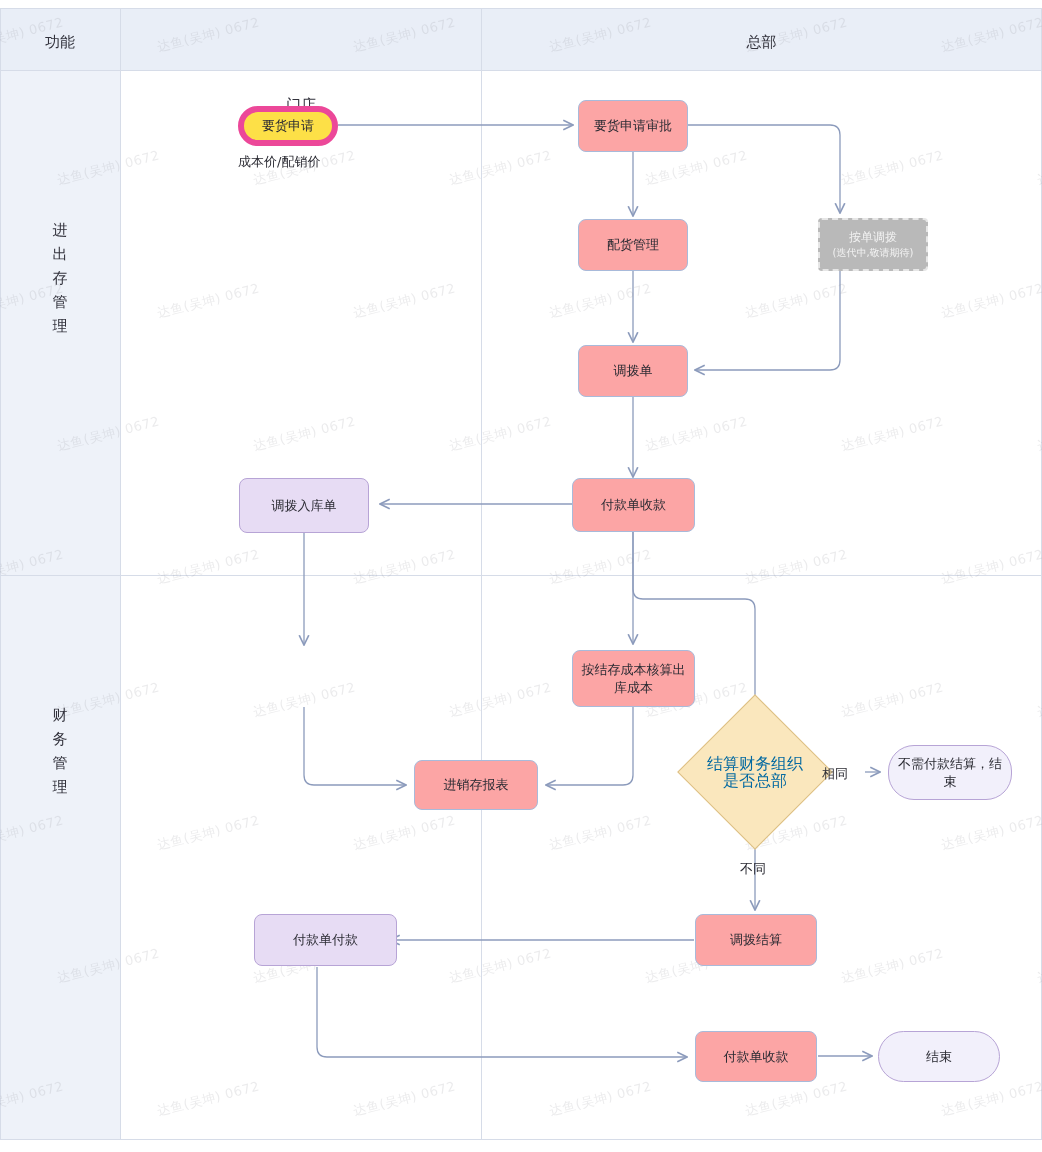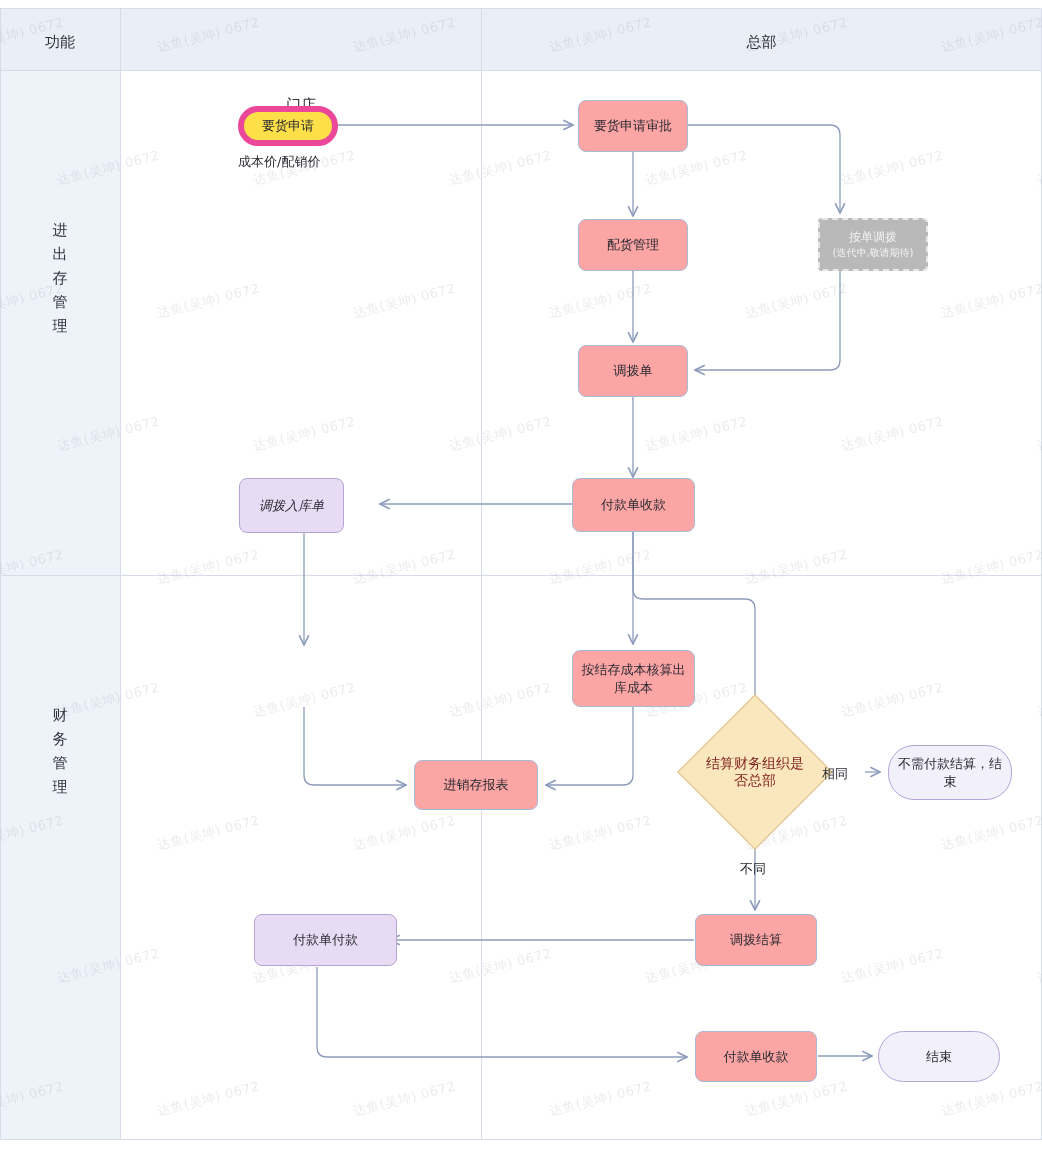--- a/index.html
+++ b/index.html
@@ -133,23 +133,23 @@
     border: 1px solid #dcbf84;
     transform: rotate(45deg);
   }
   .diamond-text {
     position: absolute;
     inset: 0;
     display: flex;
     align-items: center;
     justify-content: center;
     text-align: center;
-    font-size: 14px;
+    font-size: 16px;
     line-height: 17px;
-    color: #7f1d1d;
+    color: #0369a1;
     font-family: "DejaVu Sans", sans-serif;
   }
 
   .caption {
     position: absolute;
     z-index: 7;
     font-size: 13px;
     color: #2b2b33;
     font-family: "DejaVu Sans", sans-serif;
     white-space: nowrap;
@@ -259,21 +259,21 @@
 
   <div class="node node-rect-blue" style="left:578px; top:219px; width:110px; height:52px;">配货管理</div>
 
   <div class="node node-gray-dashed" style="left:785px; top:218px; width:110px; height:53px;margin-left:33px;">
     <div>按单调拨</div>
     <div class="sub">(迭代中,敬请期待)</div>
   </div>
 
   <div class="node node-rect-blue" style="left:578px; top:345px; width:110px; height:52px;">调拨单</div>
 
-  <div class="node node-rect-purple" style="left:239px; top:478px; width:105px; height:55px;font-style:italic;">调拨入库单</div>
+  <div class="node node-rect-purple" style="left:239px; top:478px; width:130px; height:55px;">调拨入库单</div>
 
   <div class="node node-rect-blue" style="left:572px; top:478px; width:123px; height:54px;">付款单收款</div>
 
 
   <div class="node node-rect-blue" style="left:572px; top:650px; width:123px; height:57px;">按结存成本核算出库成本</div>
 
   <div class="node node-rect-blue" style="left:414px; top:760px; width:124px; height:50px;">进销存报表</div>
 
   <div class="diamond-wrap" style="left:700px; top:717px; width:110px; height:110px;">
     <div class="diamond-shape"></div>

